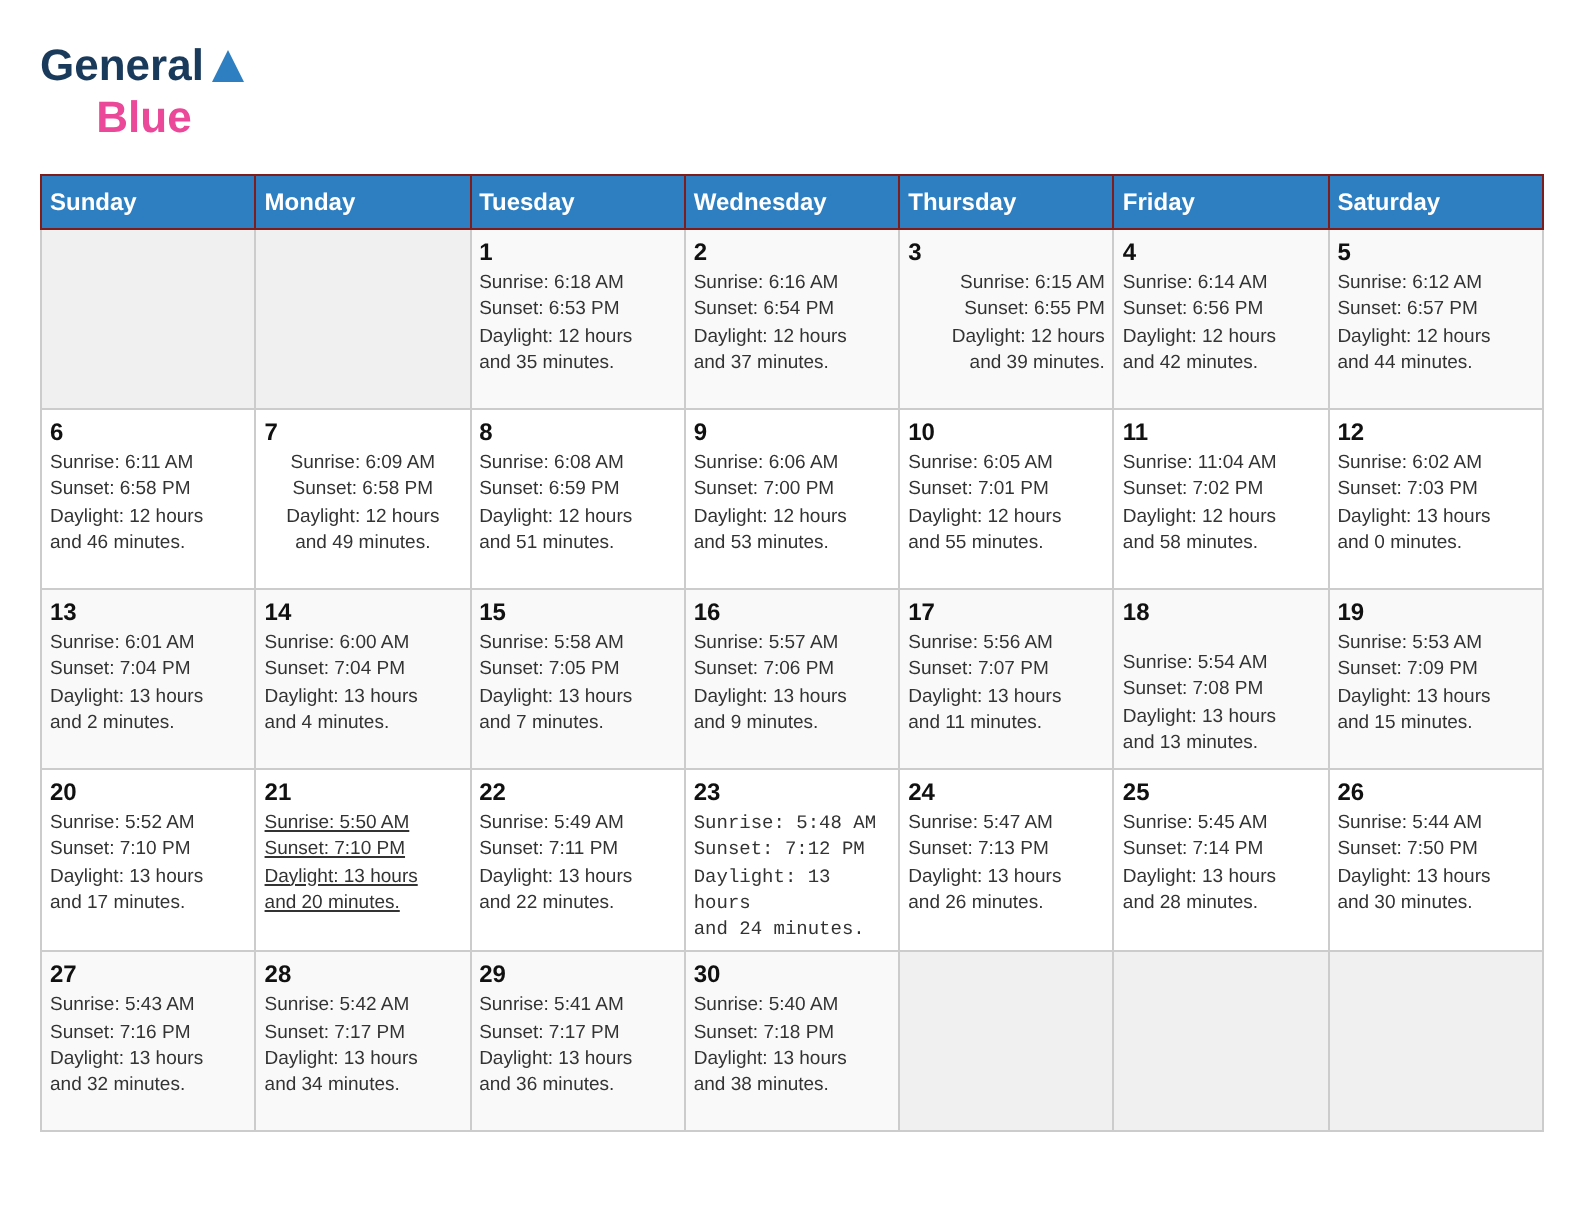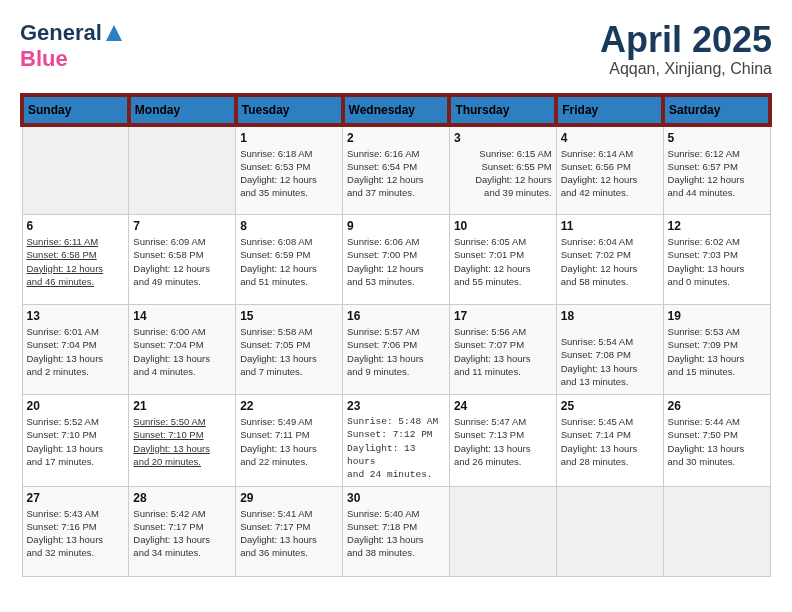--- a/index.html
+++ b/index.html
@@ -14,21 +14,21 @@
     }
     .header {
       display: flex;
       justify-content: space-between;
       align-items: flex-start;
       margin-bottom: 15px;
     }
     .logo {
       display: flex;
       flex-direction: column;
-      align-items: flex-start;
+      align-items: center;
     }
     .logo-text {
       display: flex;
       align-items: center;
     }
     .logo-general {
       font-size: 22px;
       font-weight: bold;
       color: #1a3a5c;
     }
@@ -55,26 +55,26 @@
       font-size: 16px;
       color: #444;
     }
     table {
       width: 100%;
       border-collapse: collapse;
       table-layout: fixed;
     }
     thead tr th {
       background-color: #2e7fc1;
-      color: #000000;
+      color: #ffffff;
       font-size: 12px;
       font-weight: bold;
       padding: 6px 4px;
       text-align: left;
-      border: 4px solid #7f1d1d;
+      border: 1px solid #7f1d1d;
     }
     tbody tr td {
       vertical-align: top;
       border: 1px solid #ccc;
       padding: 4px 4px;
       min-height: 80px;
       height: 90px;
       font-size: 10px;
       color: #222;
       background: #fff;
@@ -104,24 +104,20 @@
   <div class="header">
     <div class="logo">
       <div class="logo-text">
         <span class="logo-general">General</span>
         <svg class="logo-icon" viewBox="0 0 20 20">
           <polygon points="10,2 18,18 2,18" fill="#2e7fc1"></polygon>
         </svg>
       </div>
       <span class="logo-blue">Blue</span>
     </div>
-    <div class="title-block">
-      <div class="month-year">April 2025</div>
-      <div class="location">Aqqan, Xinjiang, China</div>
-    </div>
   </div>
 
   <table>
     <thead>
       <tr>
       <th>Sunday</th>
           <th>Monday</th>
           <th>Tuesday</th>
           <th>Wednesday</th>
           <th>Thursday</th>
@@ -165,28 +161,28 @@
             <div class="day-number">5</div>
             <div class="day-info" style="white-space: pre-line;">Sunrise: 6:12 AM
 Sunset: 6:57 PM
 Daylight: 12 hours
 and 44 minutes.</div>
           </td>
         </tr>
         <tr>
           <td>
             <div class="day-number">6</div>
-            <div class="day-info" style="white-space: pre-line; text-decoration: underline;">Sunrise: 6:11 AM
+            <div class="day-info" style="white-space: pre-line;">Sunrise: 6:11 AM
 Sunset: 6:58 PM
 Daylight: 12 hours
 and 46 minutes.</div>
           </td>
           <td>
             <div class="day-number">7</div>
-            <div class="day-info" style="white-space: pre-line;">Sunrise: 6:09 AM
+            <div class="day-info" style="white-space: pre-line; text-align: center;">Sunrise: 6:09 AM
 Sunset: 6:58 PM
 Daylight: 12 hours
 and 49 minutes.</div>
           </td>
           <td>
             <div class="day-number">8</div>
             <div class="day-info" style="white-space: pre-line;">Sunrise: 6:08 AM
 Sunset: 6:59 PM
 Daylight: 12 hours
 and 51 minutes.</div>
@@ -200,21 +196,21 @@
           </td>
           <td>
             <div class="day-number">10</div>
             <div class="day-info" style="white-space: pre-line;">Sunrise: 6:05 AM
 Sunset: 7:01 PM
 Daylight: 12 hours
 and 55 minutes.</div>
           </td>
           <td>
             <div class="day-number">11</div>
-            <div class="day-info" style="white-space: pre-line;">Sunrise: 6:04 AM
+            <div class="day-info" style="white-space: pre-line;">Sunrise: 11:04 AM
 Sunset: 7:02 PM
 Daylight: 12 hours
 and 58 minutes.</div>
           </td>
           <td>
             <div class="day-number">12</div>
             <div class="day-info" style="white-space: pre-line;">Sunrise: 6:02 AM
 Sunset: 7:03 PM
 Daylight: 13 hours
 and 0 minutes.</div>

